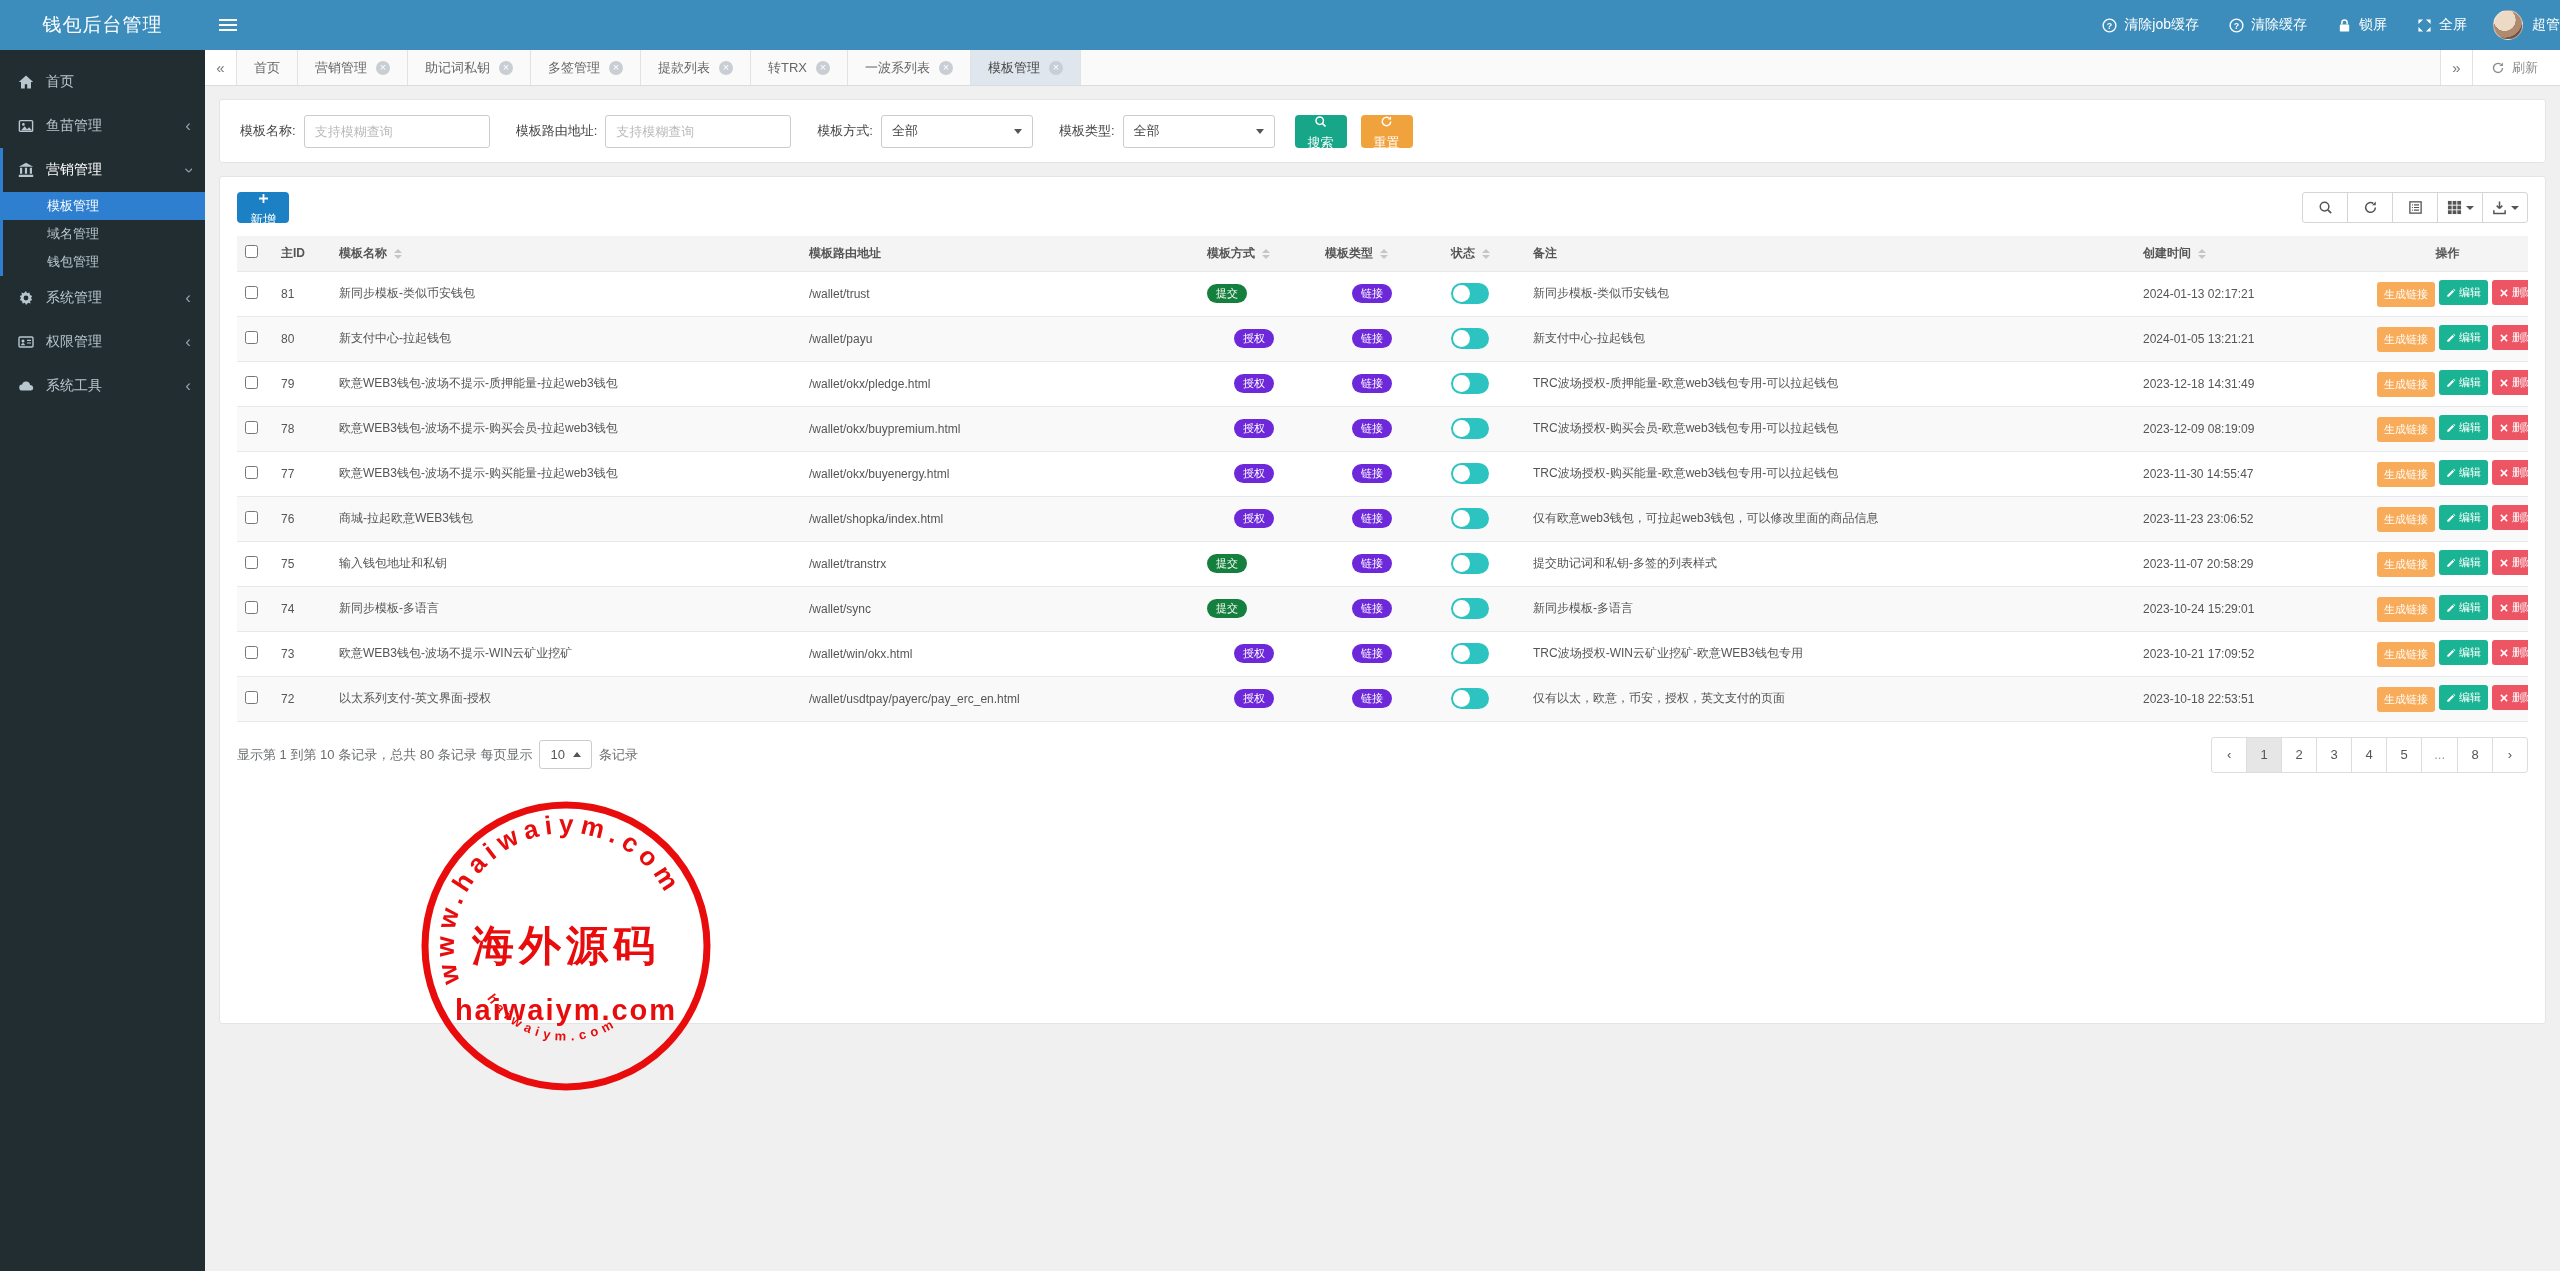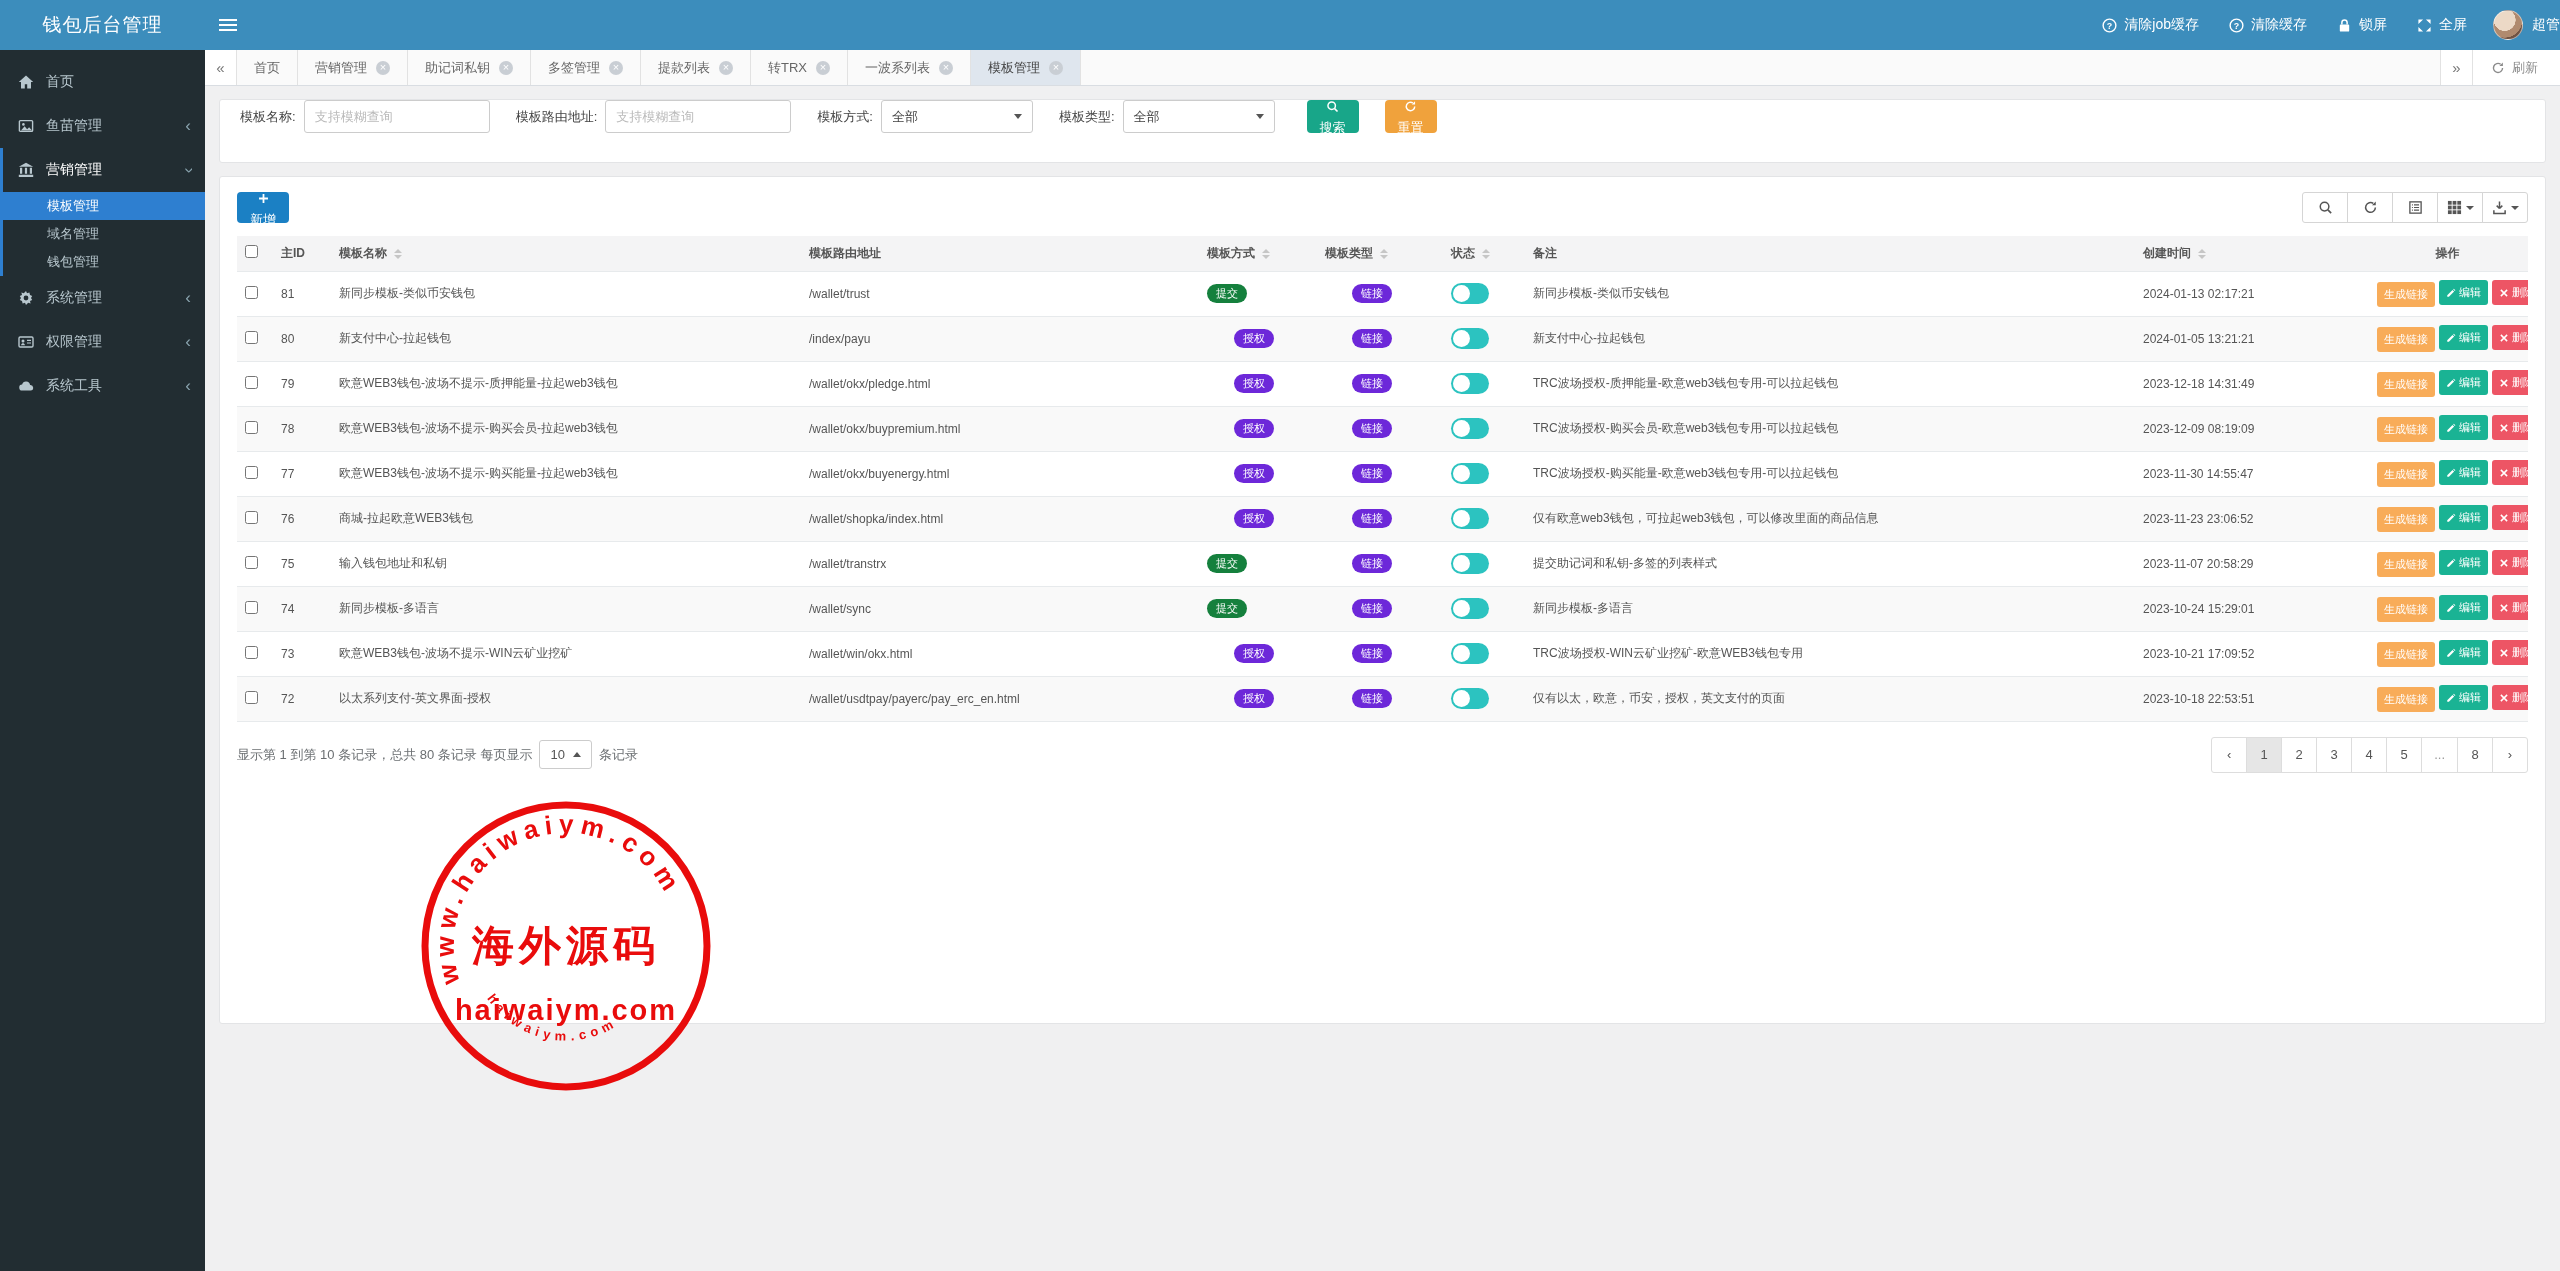--- a/index.html
+++ b/index.html
@@ -54,21 +54,21 @@
   .tab.active { background:#dfe6ee; color:#444; }
   .tab-close { width:14px; height:14px; border-radius:50%; background:#c9ced4; color:#fff; font-size:11px; line-height:13px; text-align:center; margin-left:9px; cursor:pointer; }
   .tab-right { margin-left:auto; display:flex; align-items:stretch; }
   .tab-scroll.right { border-left:1px solid #e2e2e2; border-right:none; }
   .tab-refresh { display:flex; align-items:center; gap:7px; padding:0 22px 0 18px; border-left:1px solid #e2e2e2; color:#8a8a8a; cursor:pointer; background:#fff; }
   .tab-refresh .icon svg { width:14px; height:14px; }
 
   .page { flex:1; padding:13px 14px; overflow:hidden; background:#f0f0f1; }
 
   .card { background:#fff; border:1px solid #e3e4e6; border-radius:3px; }
-  .filter-card { height:64px; display:flex; align-items:flex-start; padding:0 20px; gap:26px; margin-bottom:13px; }
+  .filter-card { height:64px; display:flex; align-items:center; padding:0 20px; gap:14px; margin-bottom:13px; }
   .ffield { display:flex; align-items:center; gap:8px; }
   .flabel { color:#444; font-size:13px; white-space:nowrap; }
   .finput { width:186px; height:33px; border:1px solid #ccc; border-radius:3px; padding:0 10px; font-size:13px; color:#555; outline:none; font-family:inherit; }
   .finput::placeholder { color:#bbb; }
   .fselect { width:152px; height:33px; border:1px solid #ccc; border-radius:3px; background:#fff; display:flex; align-items:center; padding:0 10px; cursor:pointer; position:relative; }
   .fselect .sval { flex:1; color:#444; }
   .scaret { width:0; height:0; border-left:4px solid transparent; border-right:4px solid transparent; border-top:5px solid #555; }
   .btn { display:inline-flex; align-items:center; gap:6px; height:33px; padding:0 13px; border:none; border-radius:4px; color:#fff; font-size:13px; cursor:pointer; font-family:inherit; white-space:nowrap;flex-direction:column; }
   .btn .icon svg { width:13px; height:13px; }
   .btn-search { background:#18a689; margin-left:6px; }
@@ -505,21 +505,21 @@
                         <path d="M3 3l10 10M13 3L3 13" stroke="currentColor" stroke-width="2.4"></path>
                       </svg>
                     </span>
                     <span>删除</span>
                   </button></td>
               </tr>
               <tr class="row">
                 <td><input type="checkbox" style=""></td>
                 <td>80</td>
                 <td>新支付中心-拉起钱包</td>
-                <td>/index/payu</td>
+                <td>/wallet/payu</td>
                 <td><span class="badge success">授权</span></td>
                 <td><span class="badge success">链接</span></td>
                 <td><span class="toggle on"></span></td>
                 <td>新支付中心-拉起钱包</td>
                 <td>2024-01-05 13:21:21</td>
                 <td class="center"><button class="act-btn warning">
                     <span>生成链接</span>
                   </button><button class="act-btn success">
                     <span class="icon">
                       <svg viewBox="0 0 16 16" width="10" height="10">

